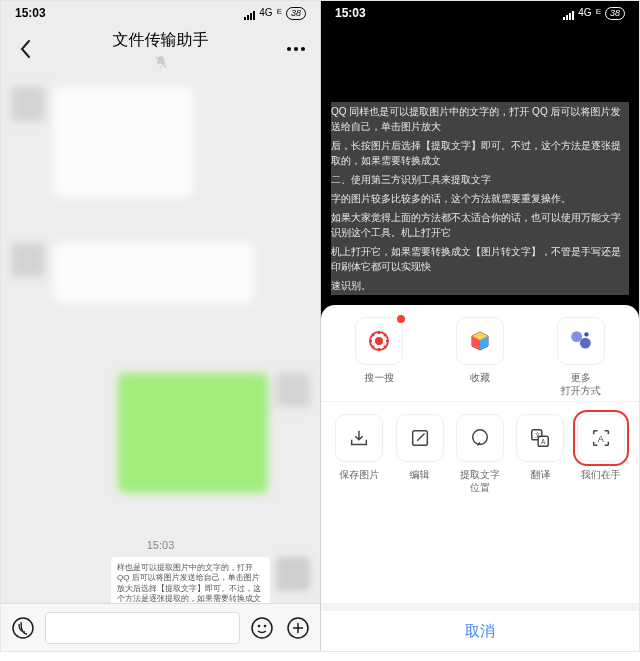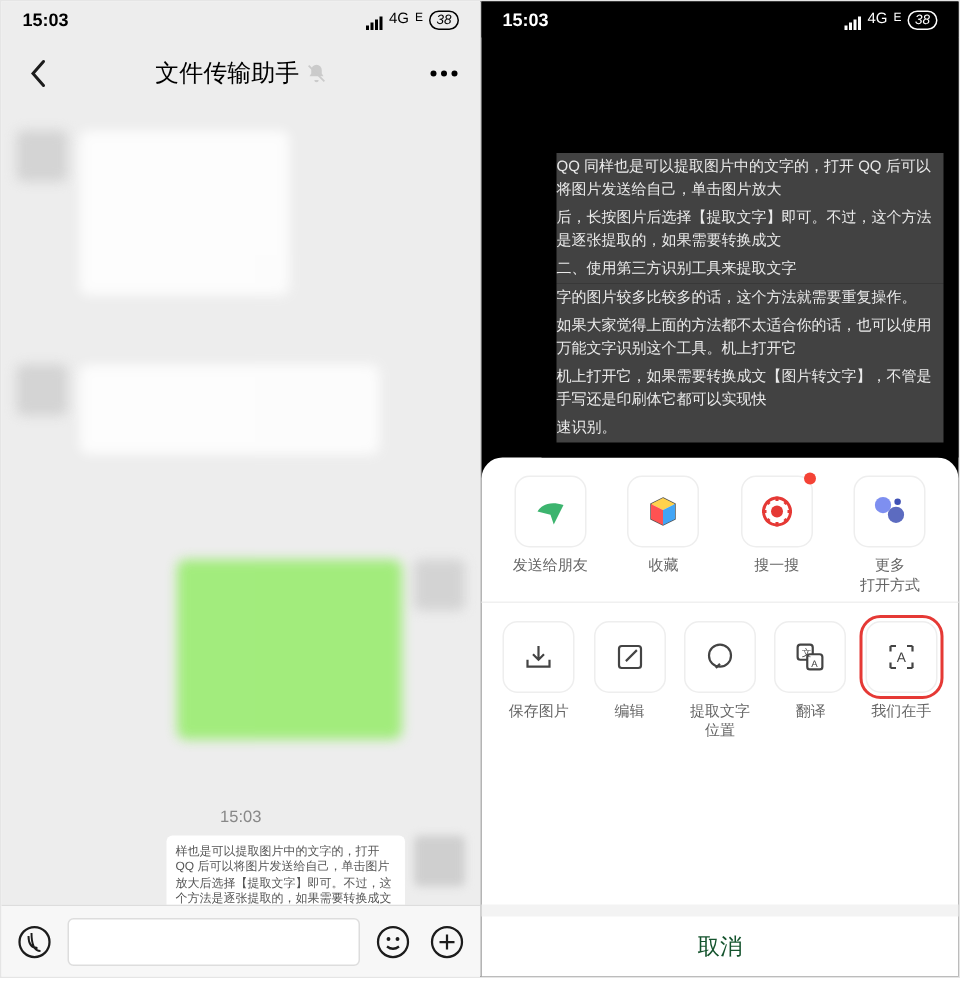--- a/index.html
+++ b/index.html
@@ -14,55 +14,55 @@
 .statusbar.dark { background: #000; color: #fff; }
 .statusbar.light { background: #ededed; color: #000; }
 .status-right { display: flex; gap: 4px; font-size: 10px; font-weight: 500; }
 .signal-bars { display: inline-flex; align-items: flex-end; gap: 1px; }
 .signal-bars span { width: 2px; background: currentColor; }
 .signal-bars span:nth-child(1){height:3px}.signal-bars span:nth-child(2){height:5px}.signal-bars span:nth-child(3){height:7px}.signal-bars span:nth-child(4){height:9px}
 .battery { display:inline-flex; align-items:center; border:1px solid currentColor; border-radius:7px; padding:0 4px; height:13px; font-size:9px;font-style:italic; }
 
 
 .chat-header { height: 48px; display: flex; align-items: center; justify-content: space-between; padding: 0 14px; background: #ededed; }
-.chat-header .title { font-size: 16px; font-weight: 500; display: flex; align-items: center; gap: 4px; }
+.chat-header .title { font-size: 16px; font-weight: 500; display: flex; align-items: center; gap: 4px; flex-direction: column; }
 .mute-icon { width: 14px; height: 14px; opacity: 0.4; }
 .back-icon, .more-icon { width: 20px; height: 20px; display:flex; align-items:center; justify-content:center; }
 
 .chat-body { flex: 1; overflow: hidden; position: relative; background: #ededed; }
 
 
 .blur-stack { position:absolute; inset:0; filter: blur(4px); opacity:0.85; }
 .fake-msg { position:absolute; border-radius:6px; }
 .fake-white { background:#fff; }
 .fake-green { background:#95ec69; }
 .fake-avatar { width:34px; height:34px; border-radius:4px; background:#cfcfcf; position:absolute; }
 
 .timestamp-line { position:absolute; left:0; right:0; text-align:center; font-size:11px; color:#888; }
 .white-note { position:absolute; background:#fff; font-size:8px; line-height:1.3; color:#555; padding:6px; border-radius:4px; }
 
 .chat-inputbar { height: 48px; background: #f7f7f7; border-top: 1px solid #ddd; display:flex; align-items:center; padding:0 8px; gap:8px; }
 .chat-input { flex:1; height:32px; background:#fff; border:1px solid #ddd; border-radius:4px; }
 .inputbar-icon { width:28px; height:28px; display:flex; align-items:center; justify-content:center; color:#1c1c1c; }
 
 
-.viewer-top { background:#000; flex:0 0 280px; position:relative;margin-left:40px; }
+.viewer-top { background:#000; flex:0 0 280px; position:relative; }
 .viewer-body { position:absolute; left:0; right:0; bottom:0; padding:6px 10px 10px; }
 .viewer-text { background:rgba(120,120,120,0.55); color:#eaeaea; font-size:10px; line-height:1.5; padding:2px 0; }
 
 .sheet { background:#fff; border-top-left-radius:14px; border-top-right-radius:14px; flex:1; display:flex; flex-direction:column; }
 .sheet-row { display:flex; padding:12px 8px 4px; }
 .sheet-row + .sheet-row { border-top:1px solid #f0f0f0; }
 .cell { flex:1; display:flex; flex-direction:column; align-items:center; gap:6px; }
 .cell .iconbox { width:48px; height:48px; border-radius:10px; background:#fff; border:1px solid #eee; display:flex; align-items:center; justify-content:center; color:#444; position:relative; }
 .cell .label { font-size:10px; color:#666; text-align:center; line-height:1.3; min-height:26px; }
 .highlight { outline:2px solid #e53935; outline-offset:2px; border-radius:10px; }
 .badge-dot { position:absolute; top:-3px; right:-3px; width:8px; height:8px; border-radius:50%; background:#f44336; }
 
-.cancel-bar { height:48px; border-top:8px solid #f3f3f3; display:flex; align-items:center; justify-content:center; font-size:15px; color:#14532d; }
+.cancel-bar { height:48px; border-top:8px solid #f3f3f3; display:flex; align-items:center; justify-content:center; font-size:15px; color:#3b82f6; }
 
 svg { display:block; }
 </style>
 </head>
 <body>
 
 <div class="app">
 
   <div class="pane">
     <div class="statusbar light">
@@ -166,50 +166,42 @@
         <div class="viewer-text">如果大家觉得上面的方法都不太适合你的话，也可以使用万能文字识别这个工具。机上打开它</div>
         <div class="viewer-text">机上打开它，如果需要转换成文【图片转文字】，不管是手写还是印刷体它都可以实现快</div>
         <div class="viewer-text">速识别。</div>
       </div>
     </div>
 
     <div class="sheet">
       <div class="sheet-row">
         <div class="cell">
           <div class="iconbox">
-            <svg width="26" height="26" viewBox="0 0 24 24">
-                <path d="M4 12 C4 12 8 4 20 8 L14 20 L12 14 Z" fill="#3cb46e"></path>
-              </svg>
-          </div>
-          <div class="label">发送给朋友</div>
+            <svg width="24" height="24" viewBox="0 0 24 24">
+                <circle cx="12" cy="12" r="9" fill="none" stroke="#e53935" stroke-width="2"></circle>
+                <circle cx="12" cy="12" r="4" fill="#e53935"></circle>
+                <path d="M12 2v3M12 19v3M2 12h3M19 12h3M5 5l2 2M17 17l2 2M5 19l2-2M17 7l2-2" stroke="#e53935" stroke-width="2"></path>
+              </svg>
+            <span class="badge-dot"></span>
+          </div>
+          <div class="label">搜一搜</div>
         </div>
         <div class="cell">
           <div class="iconbox">
             <svg width="24" height="24" viewBox="0 0 24 24">
                 <path d="M12 3 L20 7 L20 17 L12 21 L4 17 L4 7 Z" fill="none" stroke="#555" stroke-width="1"></path>
                 <path d="M12 3 L20 7 L12 11 L4 7 Z" fill="#ffd24d"></path>
                 <path d="M12 11 L12 21 L4 17 L4 7 Z" fill="#ff5252"></path>
                 <path d="M12 11 L20 7 L20 17 L12 21 Z" fill="#42a5f5"></path>
               </svg>
           </div>
           <div class="label">收藏</div>
         </div>
         <div class="cell">
           <div class="iconbox">
-            <svg width="24" height="24" viewBox="0 0 24 24">
-                <circle cx="12" cy="12" r="9" fill="none" stroke="#e53935" stroke-width="2"></circle>
-                <circle cx="12" cy="12" r="4" fill="#e53935"></circle>
-                <path d="M12 2v3M12 19v3M2 12h3M19 12h3M5 5l2 2M17 17l2 2M5 19l2-2M17 7l2-2" stroke="#e53935" stroke-width="2"></path>
-              </svg>
-            <span class="badge-dot"></span>
-          </div>
-          <div class="label">搜一搜</div>
-        </div>
-        <div class="cell">
-          <div class="iconbox">
             <svg width="26" height="26" viewBox="0 0 24 24">
                 <circle cx="8" cy="8" r="5" fill="#7e8ff0"></circle>
                 <circle cx="16" cy="14" r="5" fill="#5c6bc0"></circle>
                 <circle cx="17" cy="6" r="2" fill="#3f51b5"></circle>
               </svg>
           </div>
           <div class="label" style="white-space:pre-line">更多
 打开方式</div>
         </div>
       </div>

